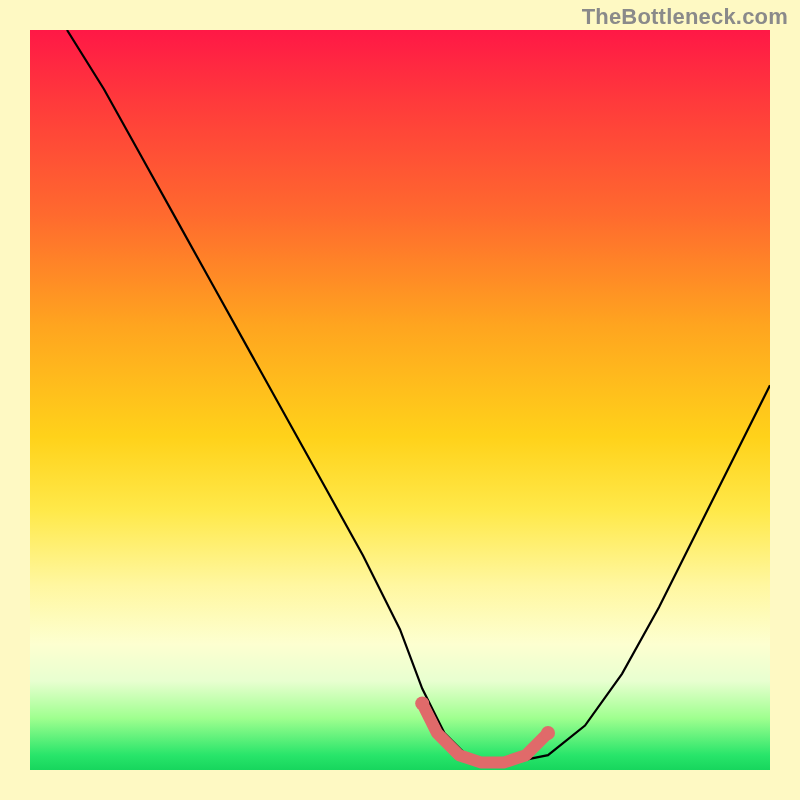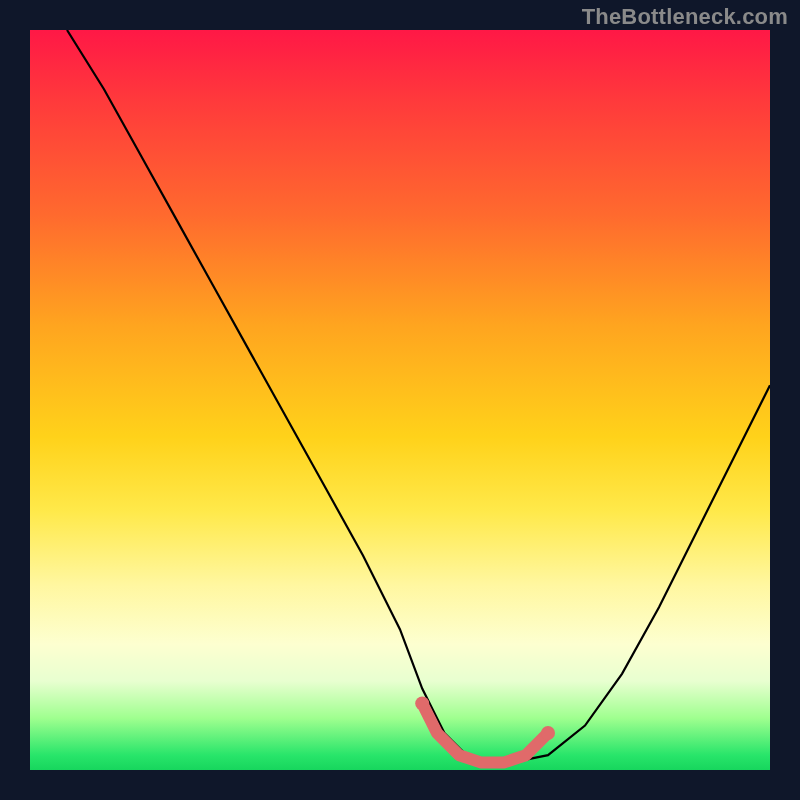--- a/index.html
+++ b/index.html
@@ -9,21 +9,21 @@
     height: 800px;
     background: #000;
     overflow: hidden;
   }
   .frame {
     position: absolute;
     left: 0;
     top: 0;
     width: 800px;
     height: 800px;
-    background: #0f172a;
+    background: #fef9c3;
   }
   .plot {
     position: absolute;
     left: 30px;
     top: 30px;
     width: 740px;
     height: 740px;
     background: linear-gradient(to bottom,
       #ff1846 0%,
       #ff3b3b 10%,

